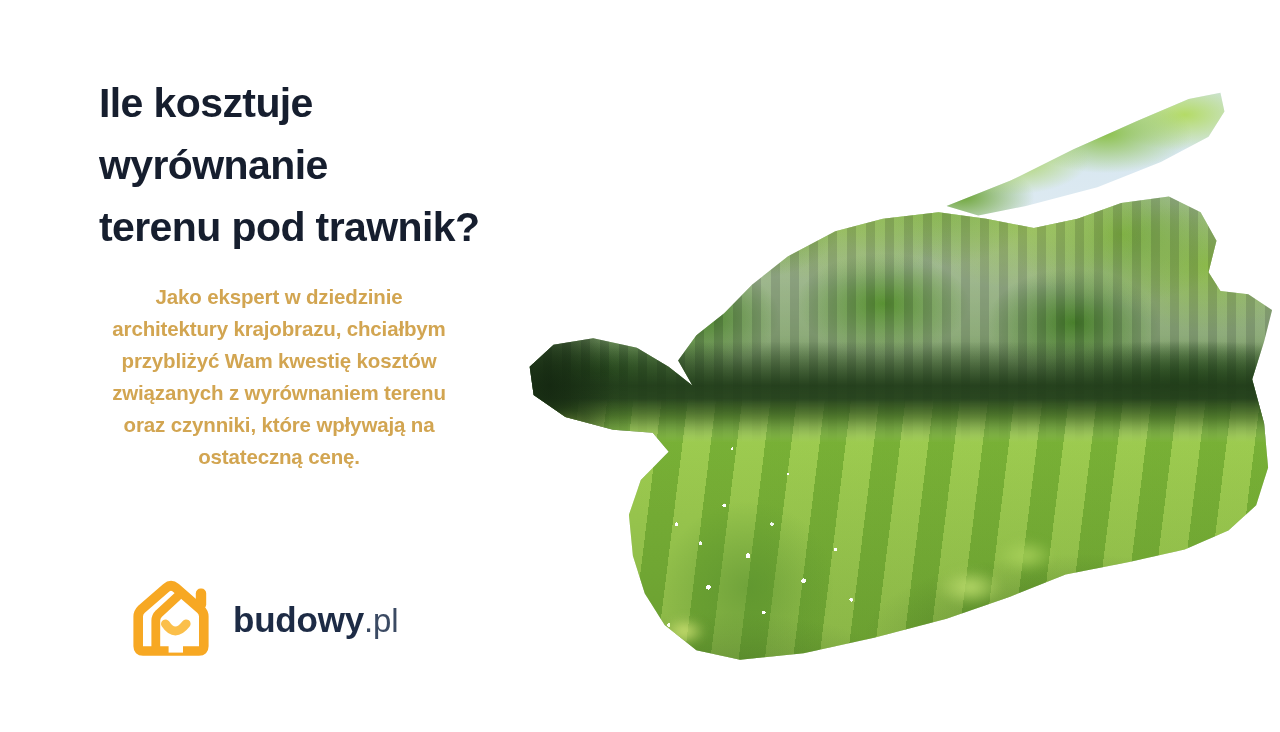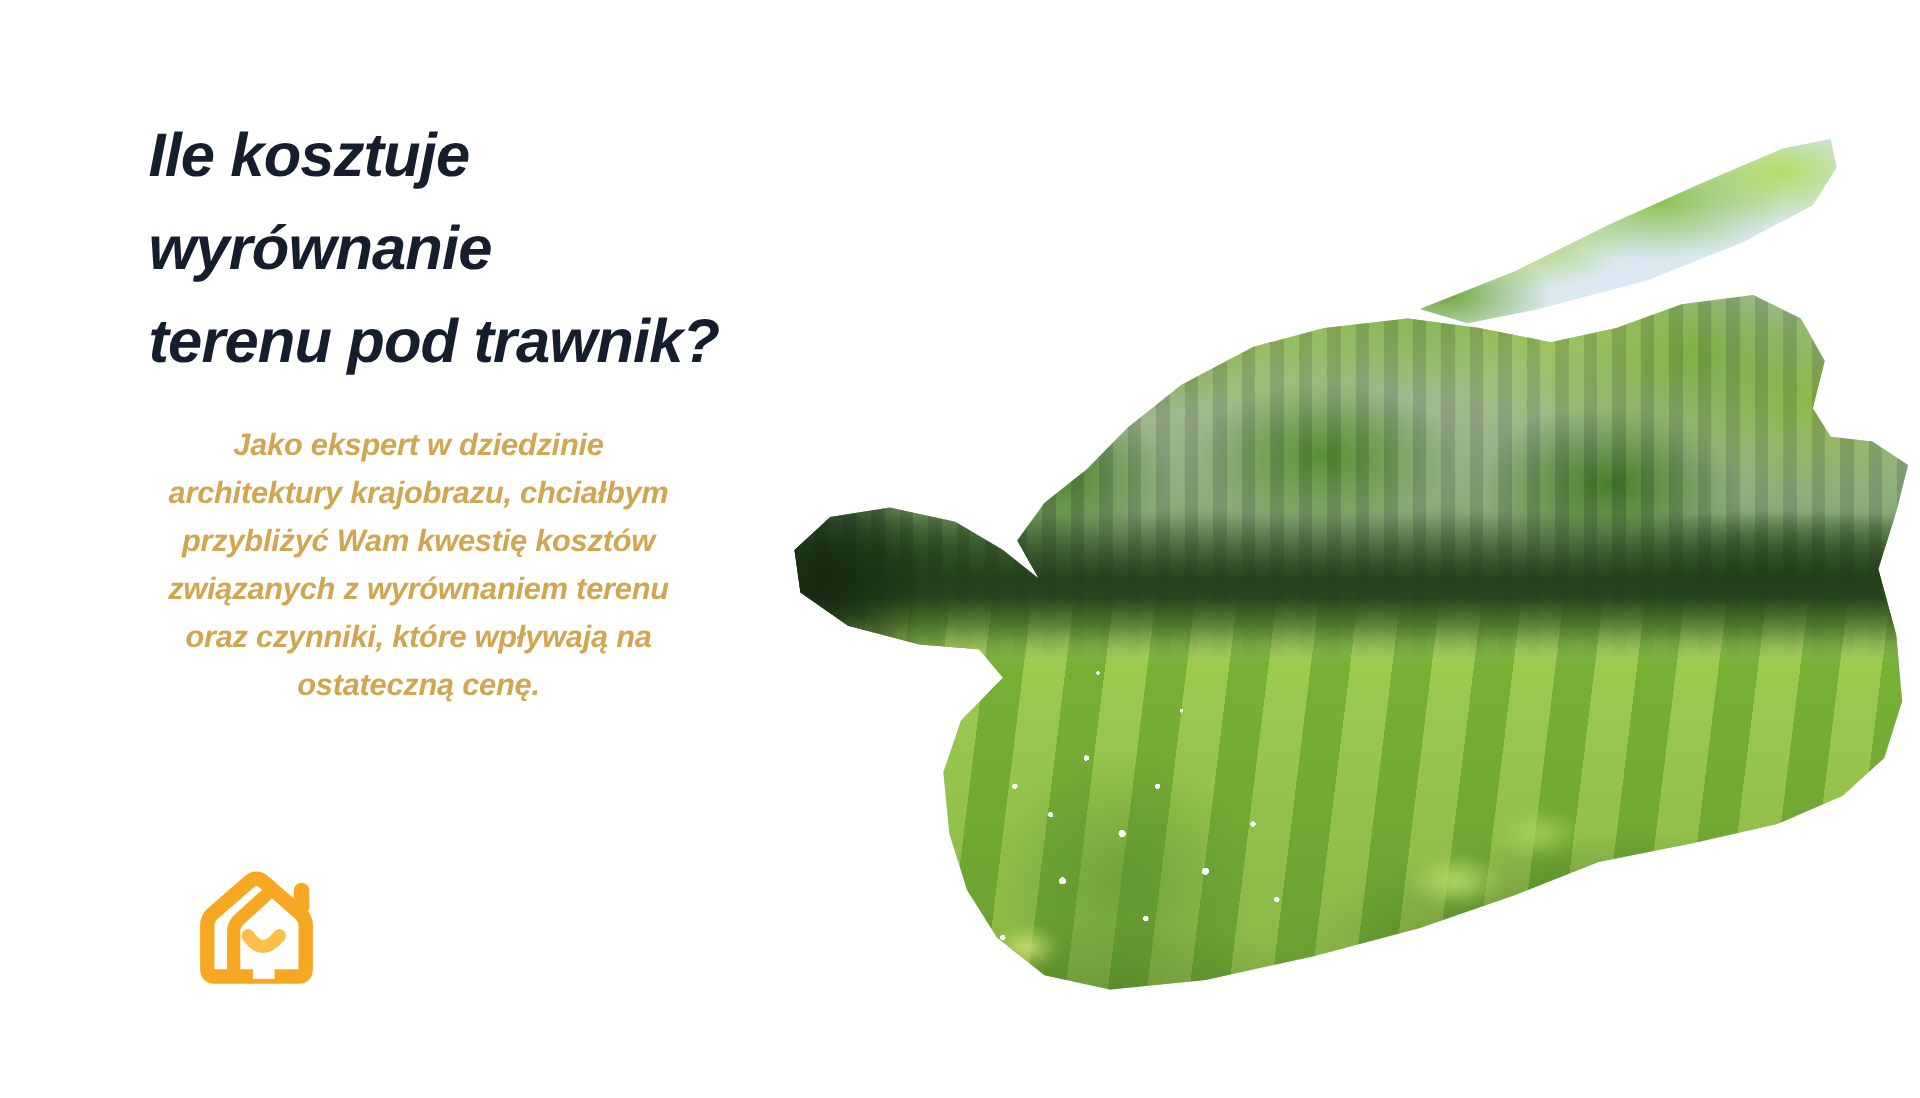--- a/index.html
+++ b/index.html
@@ -10,21 +10,20 @@
   }
   body {
     font-family: "Liberation Sans", sans-serif;
   }
   #canvas {
     position: relative;
     width: 1280px;
     height: 732px;
     background: #ffffff;
     overflow: hidden;
-    font-style: italic;
   }
 
   
   #left-column {
     position: absolute;
     left: 99px;
     top: 72px;
     width: 430px;
     z-index: 5;
   }
@@ -261,16 +260,17 @@
       <path d="M14 84 L14 47 Q14 42 18 38 L49 11 Q55 6 61 11 L92 38 Q96 42 96 47 L96 84 Q96 90 90 90 L20 90 Q14 90 14 84 Z" fill="none" stroke="#F7A823" stroke-width="12" stroke-linejoin="round" stroke-linecap="round"></path>
 
       <path d="M36 88 L36 52 Q36 47 40 43 L63 22" fill="none" stroke="#F7A823" stroke-width="11" stroke-linejoin="round" stroke-linecap="round"></path>
 
       <path d="M48 56 Q60 74 74 56" fill="none" stroke="#FBBF4A" stroke-width="11" stroke-linecap="round"></path>
 
       <rect x="52" y="74" width="18" height="18" fill="#ffffff"></rect>
     </svg>
 
     <div id="logo-wordmark">
+      <span id="logo-line-bottom"><span>budowy</span><span id="logo-tld">.pl</span></span>
     </div>
   </div>
 
 </div>
 
 </body></html>

